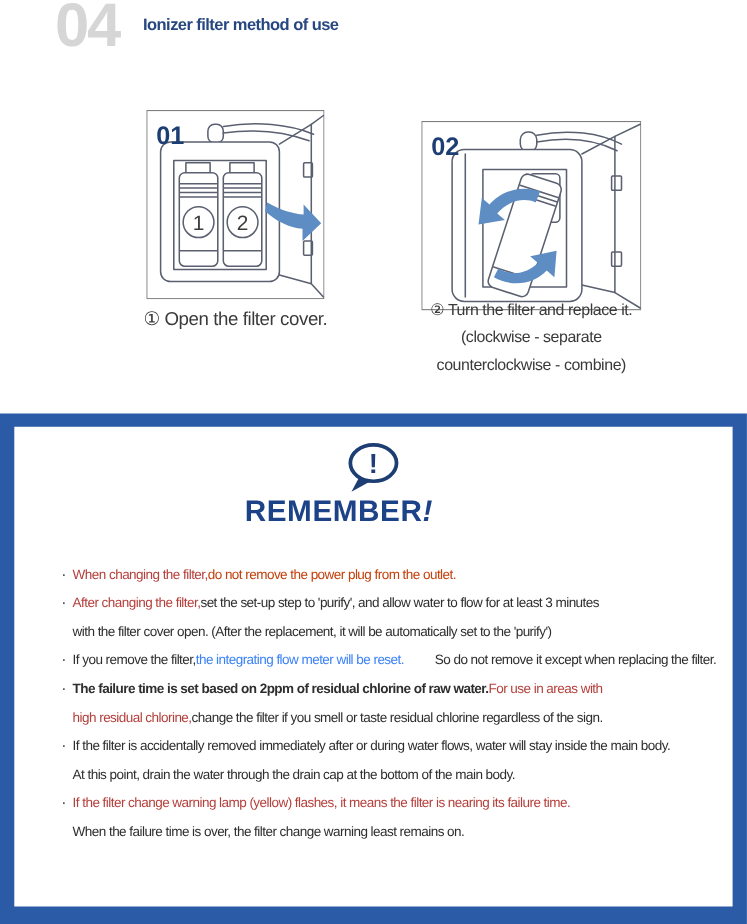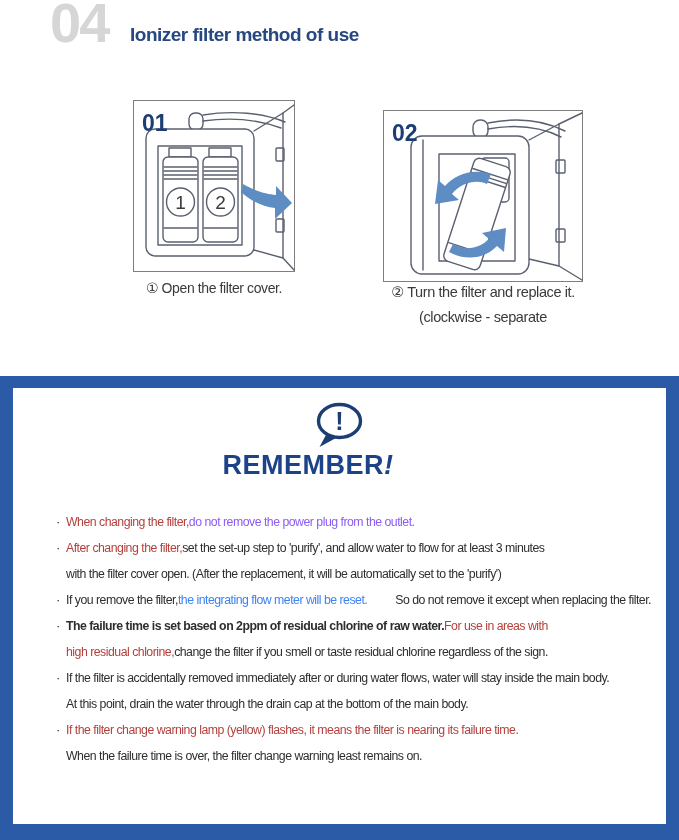--- a/index.html
+++ b/index.html
@@ -8,41 +8,41 @@
     font-family:"Liberation Sans","DejaVu Sans",sans-serif;
     padding-left:16px;
   }
   
   .hdr-num{
     position:absolute;left:50px;top:-10px;
     font-size:56px;font-weight:700;letter-spacing:-2px;
     color:var(--header-number-gray);
   }
   .hdr-title{
-    position:absolute;left:130px;top:24px;
-    font-size:19px;font-weight:700;letter-spacing:-0.5px;
+    position:absolute;left:130px;top:14px;
+    font-size:15px;font-weight:700;letter-spacing:-0.5px;
     color:var(--title-navy);
   }
   
   .fig1{position:absolute;left:133px;top:100px;width:162px;height:172px;}
   .fig2{position:absolute;left:383px;top:100px;width:200px;height:192px;}
   .fig svg{display:block;width:100%;height:100%;}
   .frame{fill:#ffffff;stroke:#7e7e7e;stroke-width:1;}
   .art{fill:none;stroke:var(--line-art);stroke-width:1.4;stroke-linecap:round;stroke-linejoin:round;}
   .artw{fill:#ffffff;}
   .arrow{fill:var(--arrow-blue);stroke:none;}
   .fig-label{fill:var(--step-navy);font-family:"Liberation Sans","DejaVu Sans",sans-serif;font-size:23px;font-weight:700;}
   .filter-num{fill:#3c3c3c;font-family:"Liberation Sans","DejaVu Sans",sans-serif;font-size:19px;text-anchor:middle;}
   
   .cap1{
     position:absolute;left:123px;top:280px;width:182px;text-align:center;
-    font-size:14px;letter-spacing:-0.4px;color:var(--caption-text);
+    font-size:17px;letter-spacing:-0.4px;color:var(--caption-text);
   }
   .cap2{
-    position:absolute;left:368px;top:280px;width:230px;text-align:center;
+    position:absolute;left:368px;top:270px;width:230px;text-align:center;
     font-size:14.5px;letter-spacing:-0.4px;color:var(--caption-text);line-height:25px;
   }
   
   .remember-box{
     position:absolute;left:0;top:376px;width:679px;height:464px;
     box-sizing:border-box;background:#fff;
     border-style:solid;border-color:var(--remember-border-blue);
     border-width:12px 13px 16px 13px;
   }
   .bubble-icon{position:absolute;left:311px;top:400px;width:57px;height:53px;}
@@ -133,37 +133,38 @@
       <path class="arrow" d="M108 64 C90 58 72 64 62 76 L55 70 L52 94 L76 90 L69 84 C78 73 93 69 104 74 Z"></path>
       <path class="arrow" d="M66 142 C82 151 102 149 114 136 L121 142 L123 118 L99 123 L106 129 C96 139 82 141 70 134 Z"></path>
       <text class="fig-label" x="9" y="31">02</text>
     </svg>
   </div>
 
   <div class="cap1">① Open the filter cover.</div>
   <div class="cap2">
     <div>② Turn the filter and replace it.</div>
     <div>(clockwise - separate</div>
+    <div>counterclockwise - combine)</div>
   </div>
 
   <div class="remember-box"></div>
 
   <svg class="bubble-icon" viewBox="0 0 57 53">
     <ellipse class="bubble" cx="28.5" cy="21" rx="21" ry="16.5"></ellipse>
     <path class="bubble-fill" d="M16 33 L8.5 47 L25 38 Z"></path>
     <text class="bang-glyph" x="28.5" y="30">!</text>
   </svg>
 
   <div class="remember-heading"><span>REMEMBER</span><span class="bang">!</span></div>
 
   <div class="remember-list">
       <div class="r-line">
         <span class="r-bullet">·</span>
         <span style="color: rgb(180, 64, 60);">When changing the filter,</span>
-        <span style="color: #8b5cf6;"> do not remove the power plug from the outlet.</span>
+        <span style="color: #c2410c;"> do not remove the power plug from the outlet.</span>
       </div>
       <div class="r-line">
         <span class="r-bullet">·</span>
         <span style="color: rgb(180, 64, 60);">After changing the filter,</span>
         <span style="color: rgb(46, 46, 46);"> set the set-up step to 'purify', and allow water to flow for at least 3 minutes</span>
       </div>
       <div class="r-line">
         <span class="r-bullet"></span>
         <span style="color: rgb(46, 46, 46);">with the filter cover open. (After the replacement, it will be automatically set to the 'purify')</span>
       </div>

